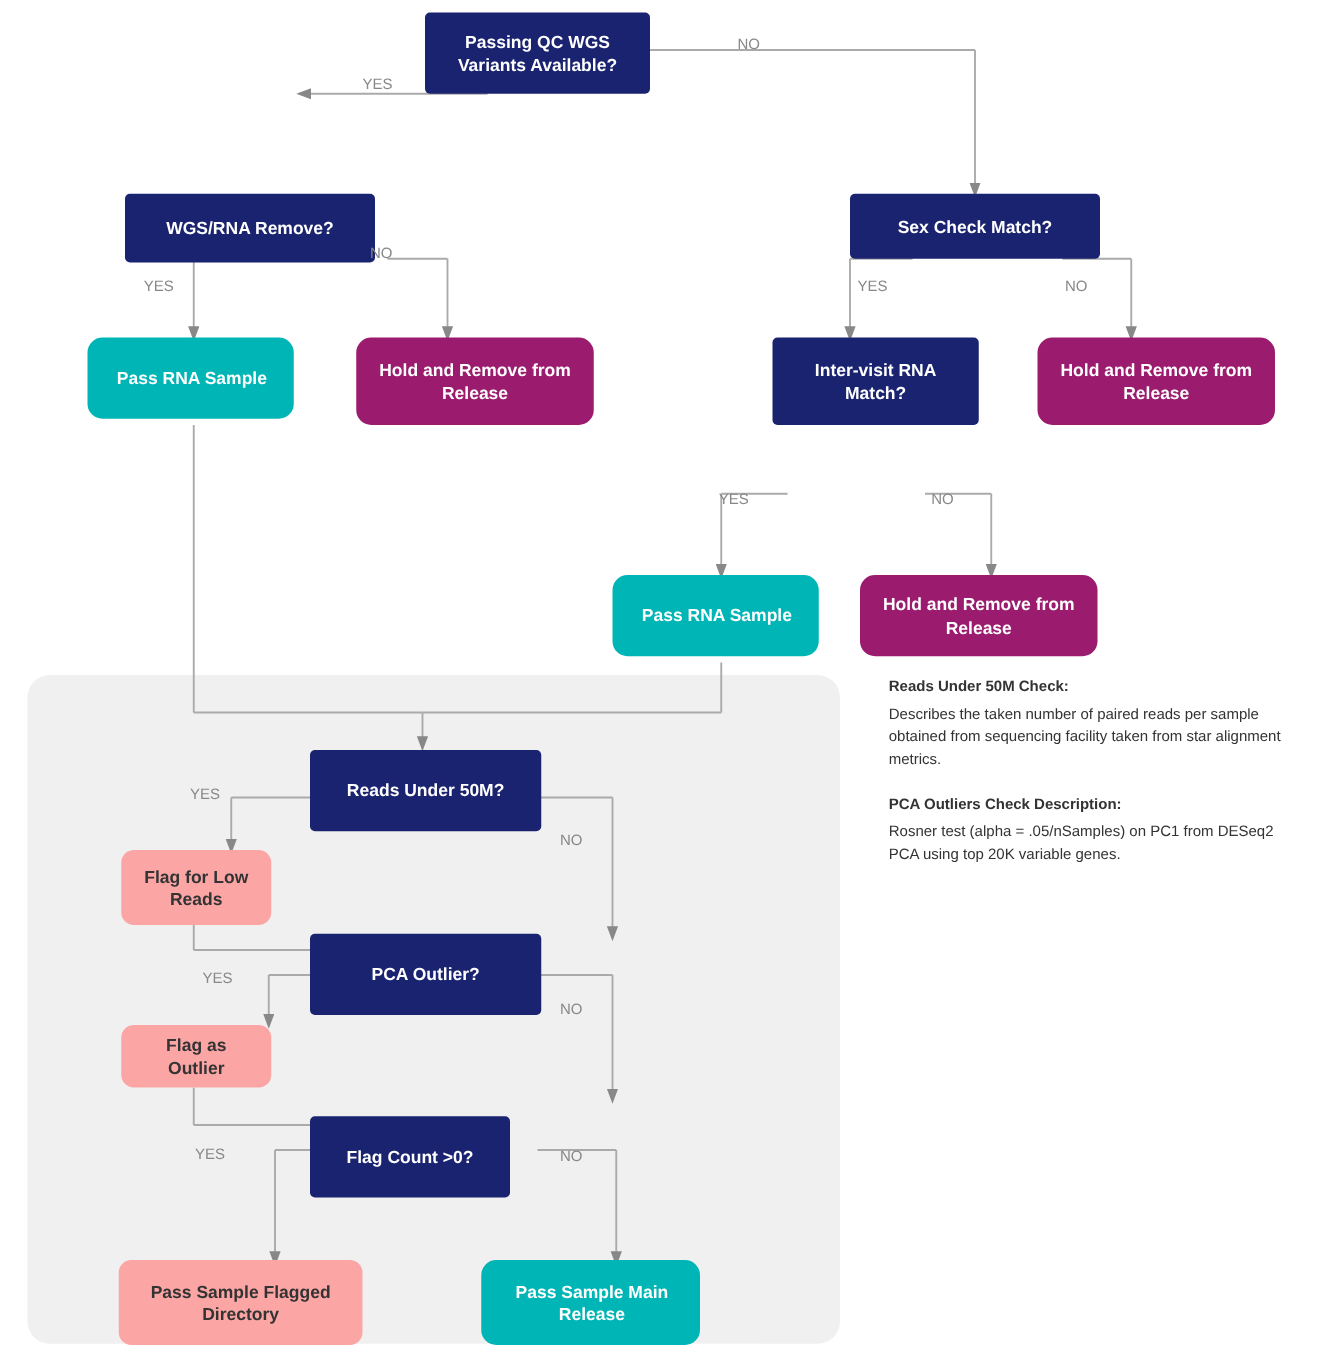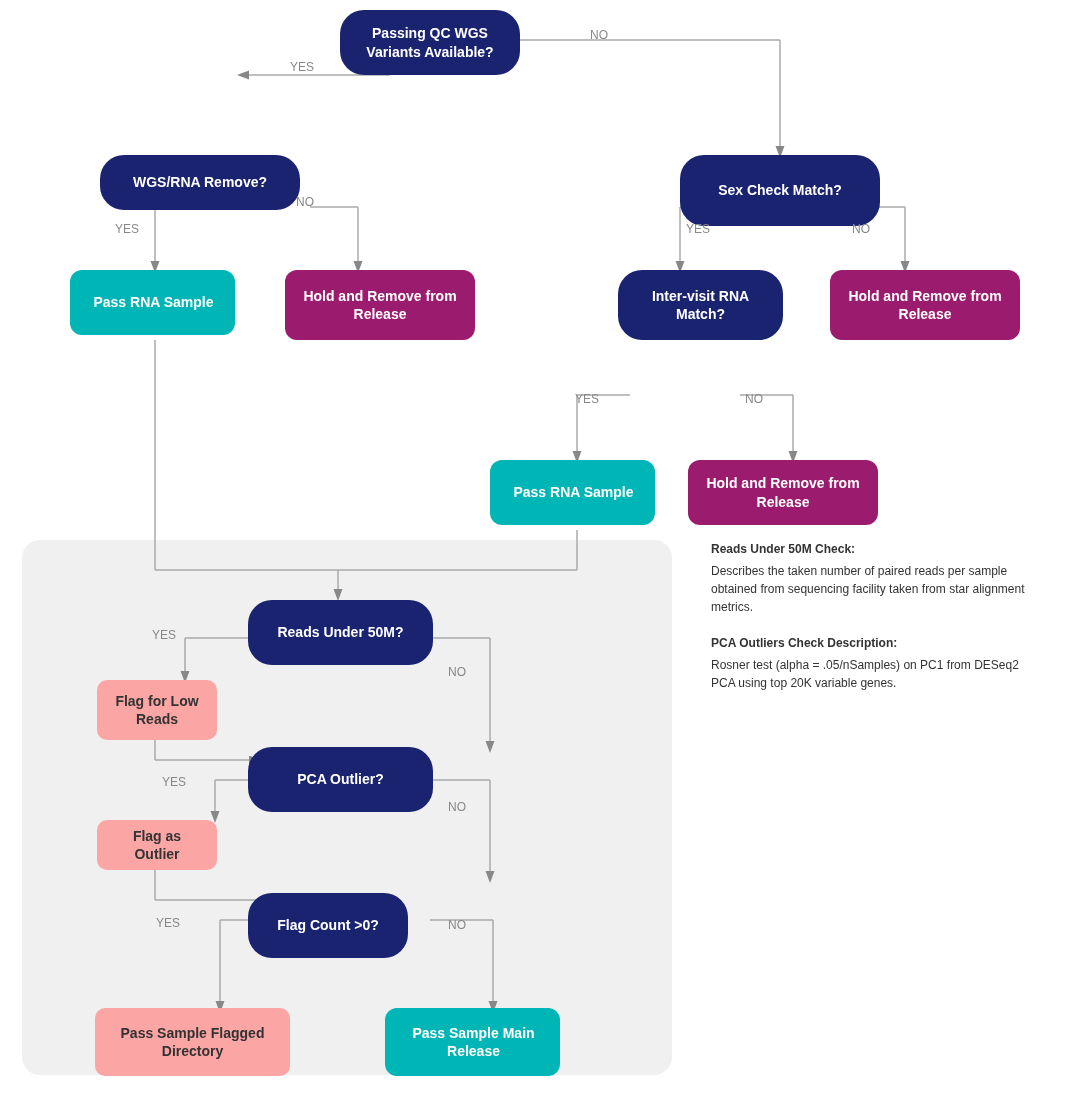--- a/index.html
+++ b/index.html
@@ -40,21 +40,21 @@
       font-weight: 600;
       line-height: 1.3;
       z-index: 2;
       padding: 8px 14px;
     }
 
     .node-diamond {
       
       background: #1a2370;
       color: #fff;
-      border-radius: 24px;
+      border-radius: 4px;
     }
 
     .node-teal {
       background: #00b5b5;
       color: #fff;
       border-radius: 12px;
       padding-left: 16px;
     }
 
     .node-magenta {
@@ -188,21 +188,21 @@
   <div class="label" style="left:590px; top:28px;">NO</div>
 
   <div class="node node-diamond" style="left:100px; top:155px; width:200px; height:55px;">
     <span>WGS/RNA Remove?</span>
   </div>
 
   <div class="label" style="left:115px; top:222px;">YES</div>
 
   <div class="label" style="left:296px; top:195px;">NO</div>
 
-  <div class="node node-diamond" style="left:680px; top:155px; width:200px; height:71px;">
+  <div class="node node-diamond" style="left:680px; top:155px; width:200px; height:52px;">
     <span>Sex Check Match?</span>
   </div>
 
   <div class="label" style="left:686px; top:222px;">YES</div>
 
   <div class="label" style="left:852px; top:222px;">NO</div>
 
   <div class="node node-teal" style="left:70px; top:270px; width:165px; height:65px;">
     <span>Pass RNA Sample</span>
   </div>

